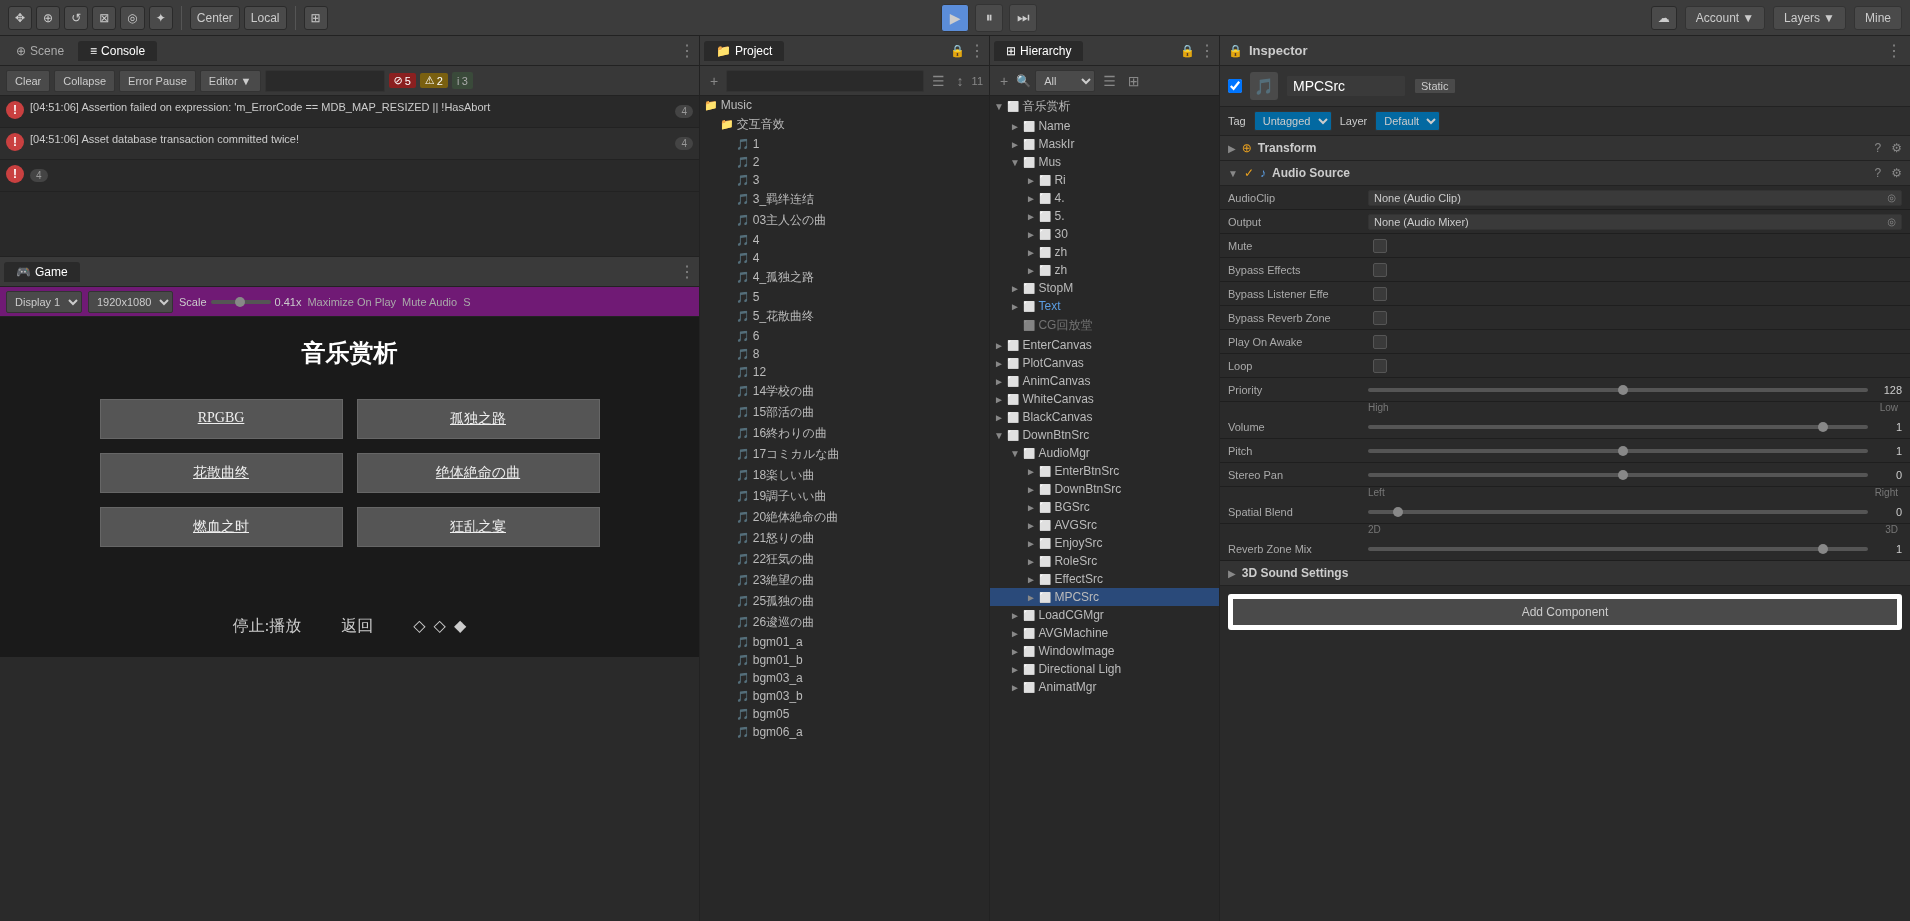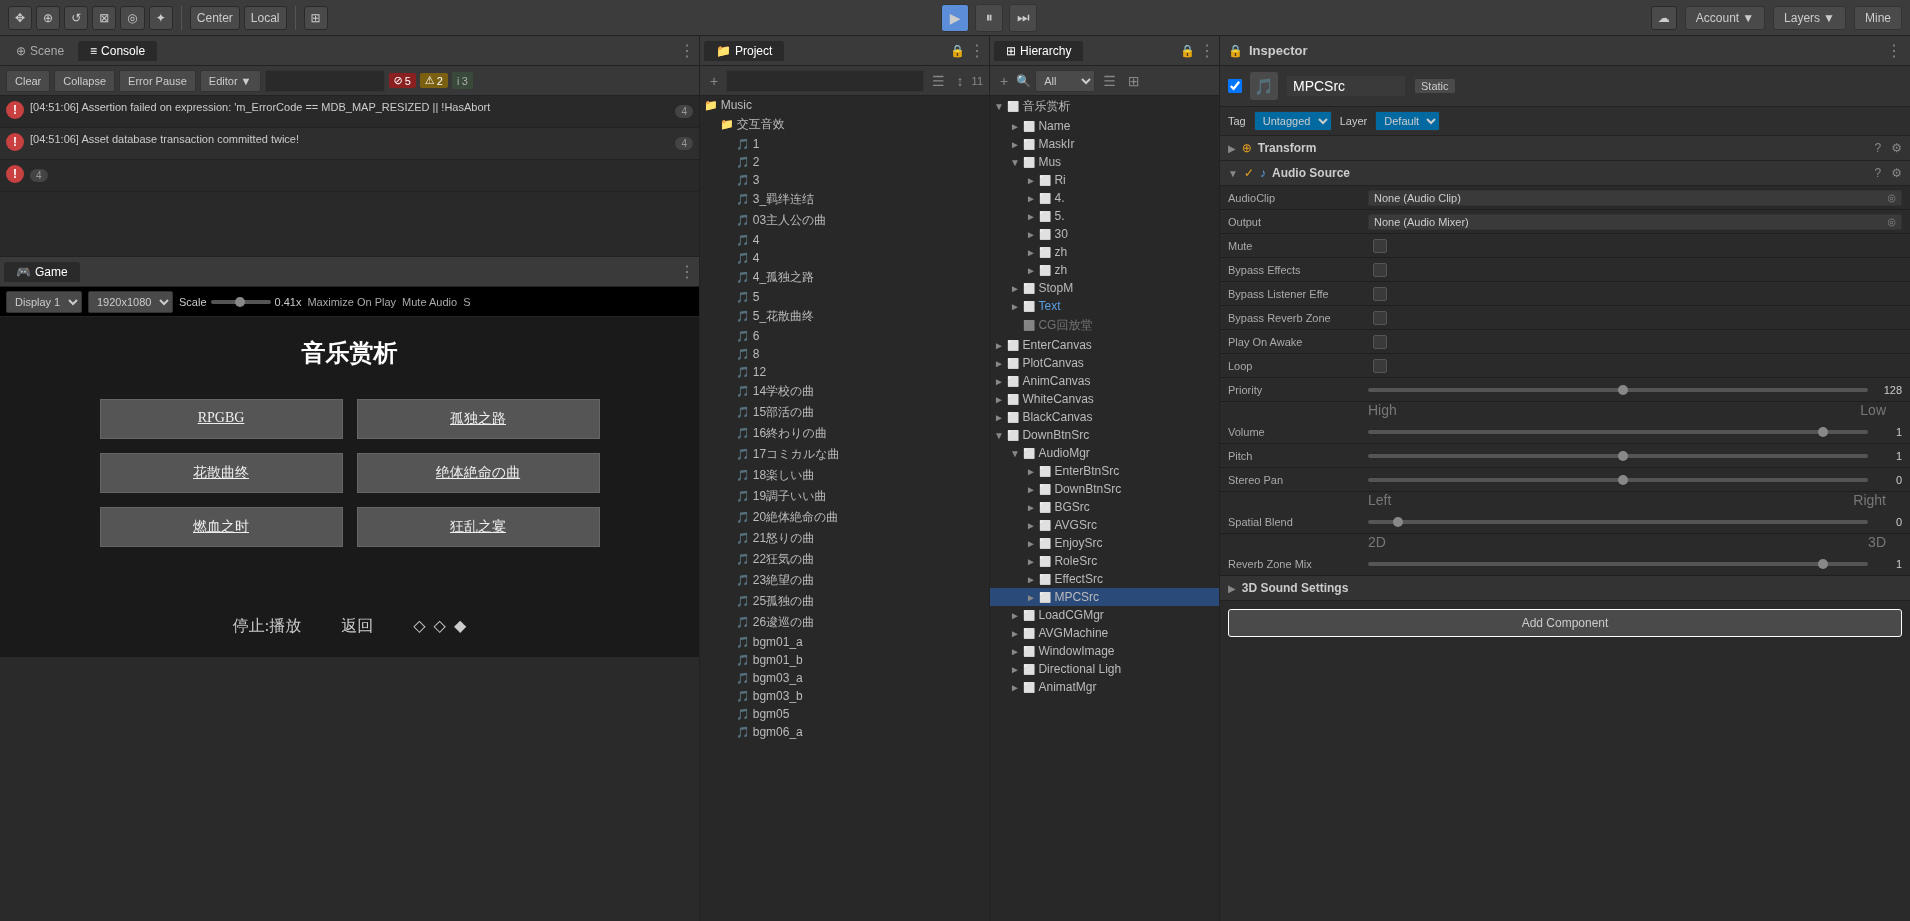--- a/index.html
+++ b/index.html
@@ -175,21 +175,21 @@
       color: #999;
       align-self: center;
     }
 
     
     .game-panel {
       background: #2a2a2a;
       border-top: 1px solid #222;
     }
     .game-toolbar {
-      background: #000000;
+      background: #701a75;
       height: 30px;
       display: flex;
       align-items: center;
       padding: 0 6px;
       gap: 6px;
       border-bottom: 1px solid #222;
     }
     .game-select {
       background: #4a4a4a;
       border: 1px solid #333;
@@ -484,28 +484,28 @@
     }
     .slider-val {
       font-size: 11px;
       color: #ccc;
       width: 30px;
       text-align: right;
     }
     .slider-labels {
       display: flex;
       justify-content: space-between;
-      padding: 0 24px 2px 148px;
-      font-size: 14px;
+      padding: 0 12px 2px 148px;
+      font-size: 10px;
       color: #777;
     }
 
     .add-component-btn {
       background: #4a4a4a;
-      border: 1px solid #ffffff;
+      border: 5px solid #ffffff;
       color: #ccc;
       width: calc(100% - 16px);
       margin: 8px;
       padding: 6px;
       text-align: center;
       cursor: pointer;
       border-radius: 3px;
       font-size: 12px;
     }
 

